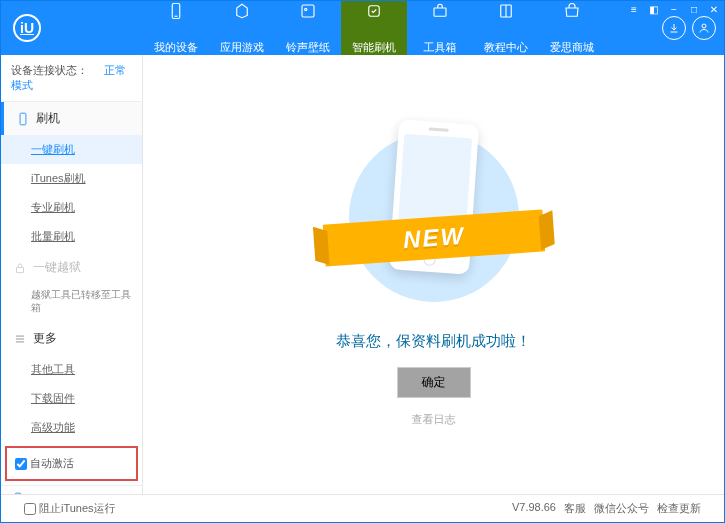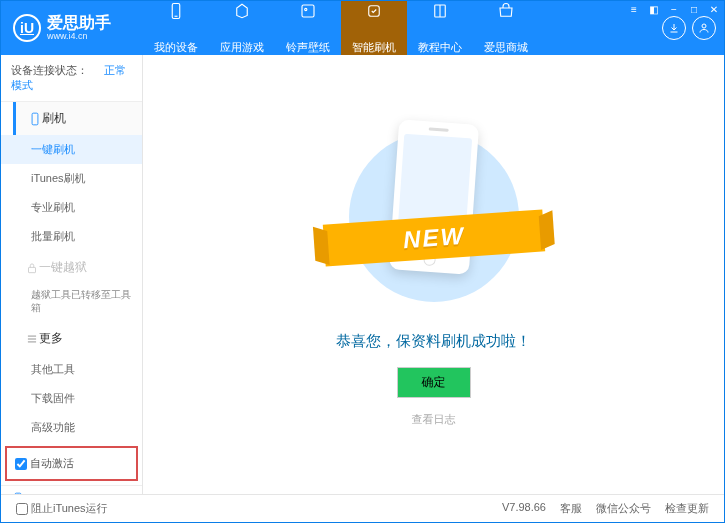--- a/index.html
+++ b/index.html
@@ -5,33 +5,33 @@
 * { margin: 0; padding: 0; box-sizing: border-box; font-family: "Microsoft YaHei", Arial, sans-serif; }
 body { background: #fff; }
 .window { width: 725px; height: 523px; border: 1px solid #0a7de8; display: flex; flex-direction: column; overflow: hidden; }
 .titlebar { height: 54px; background: #1a8cff; display: flex; align-items: center; color: #fff; padding: 0 8px 0 12px; }
 .logo-wrap { display: flex; align-items: center; gap: 6px; width: 130px; }
 .logo-circle { width: 28px; height: 28px; border: 2px solid #fff; border-radius: 50%; display: flex; align-items: center; justify-content: center; font-weight: bold; font-size: 14px; text-decoration: underline; }
 .logo-text { font-size: 16px; font-weight: bold; line-height: 1; }
 .logo-sub { font-size: 9px; opacity: .9; }
 .nav { display: flex; flex: 1; height: 100%; }
 .nav-item { width: 66px; display: flex; flex-direction: column; align-items: center; justify-content: center; cursor: pointer; gap: 20px; }
-.nav-item.active { background: #a16207; }
+.nav-item.active { background: #4d7c0f; }
 .nav-icon { width: 20px; height: 18px; fill: none; stroke: #fff; stroke-width: 1.5; }
 .nav-label { font-size: 11px; }
 .title-right { display: flex; align-items: center; gap: 6px; margin-left: auto; }
 .win-btn { width: 14px; height: 14px; display: flex; align-items: center; justify-content: center; font-size: 10px; cursor: pointer; }
 .circle-btn { width: 24px; height: 24px; border: 1.5px solid #fff; border-radius: 50%; display: flex; align-items: center; justify-content: center; cursor: pointer; }
 .body { flex: 1; display: flex; overflow: hidden; }
 .sidebar { width: 142px; border-right: 1px solid #e5e5e5; display: flex; flex-direction: column; font-size: 12px; color: #555; }
 .status-row { padding: 8px 10px; border-bottom: 1px solid #eee; font-size: 11px; }
 .status-val { color: #1a8cff; margin-left: 16px; }
-.section-head { display: flex; align-items: center; padding: 8px 12px; color: #333; margin-left: 12px; }
+.section-head { display: flex; align-items: center; gap: 6px; padding: 8px 12px; color: #333; }
 .section-head.active { border-left: 3px solid #1a8cff; background: #fafafa; }
-.sub-item { padding: 7px 10px 7px 30px; cursor: pointer; color: #666; font-size: 11px; }
+.sub-item { padding: 7px 10px 7px 30px; cursor: pointer; color: #666; font-size: 11px; text-decoration: underline; }
 .sub-item.active { background: #e8f3ff; color: #1a8cff; }
 .small-note { font-size: 10px; color: #888; padding: 4px 10px 8px 30px; line-height: 1.3; }
 .spacer { flex: 1; }
 .cb-row { display: flex; gap: 8px; padding: 8px; border: 2px solid #d94f4f; margin: 4px; font-size: 11px; }
 .cb { display: flex; align-items: center; gap: 3px; cursor: pointer; }
 .cb input { accent-color: #1a8cff; width: 12px; height: 12px; }
 .device { padding: 6px 10px; border-top: 1px solid #eee; }
 .device-name { color: #1a8cff; font-weight: bold; font-size: 12px; }
 .main { flex: 1; display: flex; flex-direction: column; align-items: center; justify-content: center; position: relative; }
 .phone-illust { position: relative; width: 200px; height: 190px; }
@@ -39,47 +39,43 @@
 .phone { position: absolute; left: 60px; top: 0; width: 80px; height: 150px; background: #fff; border-radius: 10px; box-shadow: 0 4px 12px rgba(0,0,0,.15); transform: rotate(4deg); }
 .phone::before { content:""; position:absolute; top:6px; left:50%; transform:translateX(-50%); width:20px; height:3px; background:#ddd; border-radius:2px; }
 .phone::after { content:""; position:absolute; bottom:6px; left:50%; transform:translateX(-50%); width:10px; height:10px; border:1px solid #ddd; border-radius:50%; }
 .phone-screen { position:absolute; top:14px; left:6px; right:6px; bottom:20px; background:#eaf4ff; border-radius:3px; }
 .ribbon { position: absolute; top: 95px; left: -10px; right: -10px; height: 42px; background: #ffb200; display: flex; align-items: center; justify-content: center; transform: rotate(-4deg); }
 .ribbon::before, .ribbon::after { content:""; position:absolute; top:4px; width:14px; height:34px; background:#e89b00; }
 .ribbon::before { left:-10px; transform: skewY(20deg); }
 .ribbon::after { right:-10px; transform: skewY(-20deg); }
 .ribbon-text { color:#fff; font-weight:900; font-size:24px; letter-spacing:2px; font-style:italic; text-shadow: 0 2px 0 #e89b00; }
 .msg { margin-top: 20px; font-size: 15px; color: #0369a1; }
-.ok-btn { margin-top: 16px; padding: 6px 24px; border: 1px solid #ccc; background: #22c55e; font-size: 12px; cursor: pointer; }
+.ok-btn { margin-top: 16px; padding: 6px 24px; border: 1px solid #ccc; background: #a3a3a3; font-size: 12px; cursor: pointer; }
 .view-log { margin-top: 14px; font-size: 11px; color: #aaa; cursor: pointer; }
-.footer { height: 28px; border-top: 1px solid #e5e5e5; display: flex; align-items: center; font-size: 11px; color: #666; padding: 0 15px; gap: 14px; }
-.footer .right { margin-left: auto; display: flex; gap: 14px; }
+.footer { height: 28px; border-top: 1px solid #e5e5e5; display: flex; align-items: center; font-size: 11px; color: #666; padding: 0 23px; gap: 14px; }
+.footer .right { margin-left: auto; display: flex; gap: 8px; }
 .footer span { cursor: pointer; }
 .icon-sm { width: 14px; height: 14px; stroke: #888; fill: none; stroke-width: 1.5; vertical-align: -2px; }
 .small-win-controls { position: absolute; top: 2px; right: 4px; display: flex; gap: 6px; }
 </style>
 </head>
 <body>
 
 <div class="window">
 
   <div class="titlebar">
     <div class="small-win-controls">
       <div class="win-btn">≡</div>
       <div class="win-btn">◧</div>
       <div class="win-btn">−</div>
       <div class="win-btn">□</div>
       <div class="win-btn">✕</div>
     </div>
     <div class="logo-wrap">
       <div class="logo-circle">iU</div>
-      <div>
-        <div class="logo-text">爱思助手</div>
-        <div class="logo-sub">www.i4.cn</div>
-      </div>
     </div>
     <div class="nav">
       <div class="nav-item">
         <svg class="nav-icon" viewBox="0 0 24 24">
             <rect x="7" y="2" width="10" height="20" rx="2"></rect>
             <line x1="10" y1="19" x2="14" y2="19"></line>
           </svg>
         <span class="nav-label">我的设备</span>
       </div>
       <div class="nav-item">
@@ -94,20 +90,27 @@
             <circle cx="9" cy="10" r="1.5"></circle>
           </svg>
         <span class="nav-label">铃声壁纸</span>
       </div>
       <div class="nav-item active">
         <svg class="nav-icon" viewBox="0 0 24 24">
             <rect x="5" y="5" width="14" height="14" rx="3"></rect>
             <path d="M9 12l2 2 4-4"></path>
           </svg>
         <span class="nav-label">智能刷机</span>
+      </div>
+      <div class="nav-item">
+        <svg class="nav-icon" viewBox="0 0 24 24">
+            <rect x="4" y="8" width="16" height="11" rx="1"></rect>
+            <path d="M9 8V6a3 3 0 016 0v2"></path>
+          </svg>
+        <span class="nav-label">工具箱</span>
       </div>
       <div class="nav-item">
         <svg class="nav-icon" viewBox="0 0 24 24">
             <rect x="5" y="4" width="14" height="16" rx="1"></rect>
             <line x1="12" y1="4" x2="12" y2="20"></line>
           </svg>
         <span class="nav-label">教程中心</span>
       </div>
       <div class="nav-item">
         <svg class="nav-icon" viewBox="0 0 24 24">

